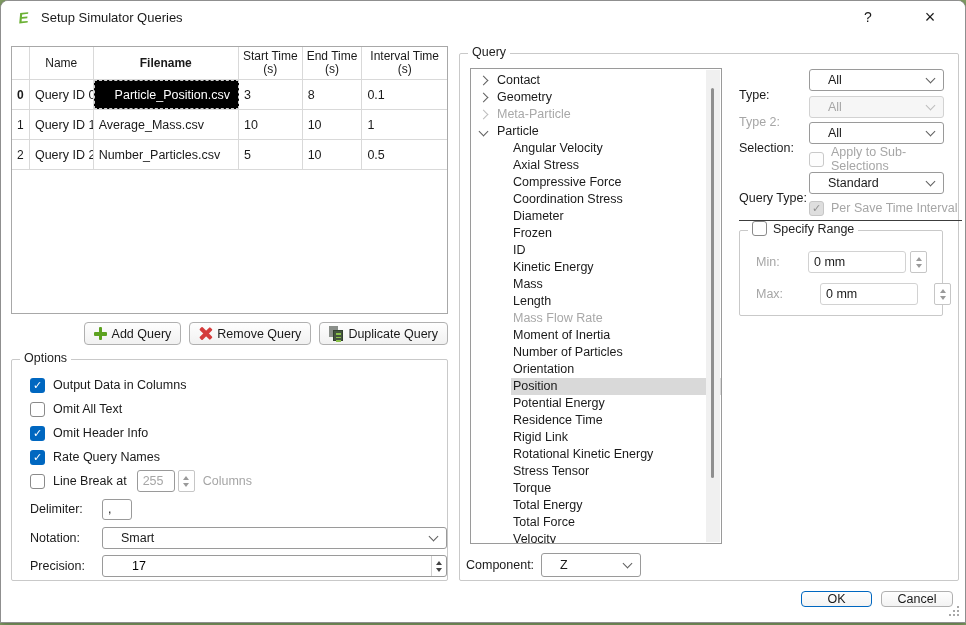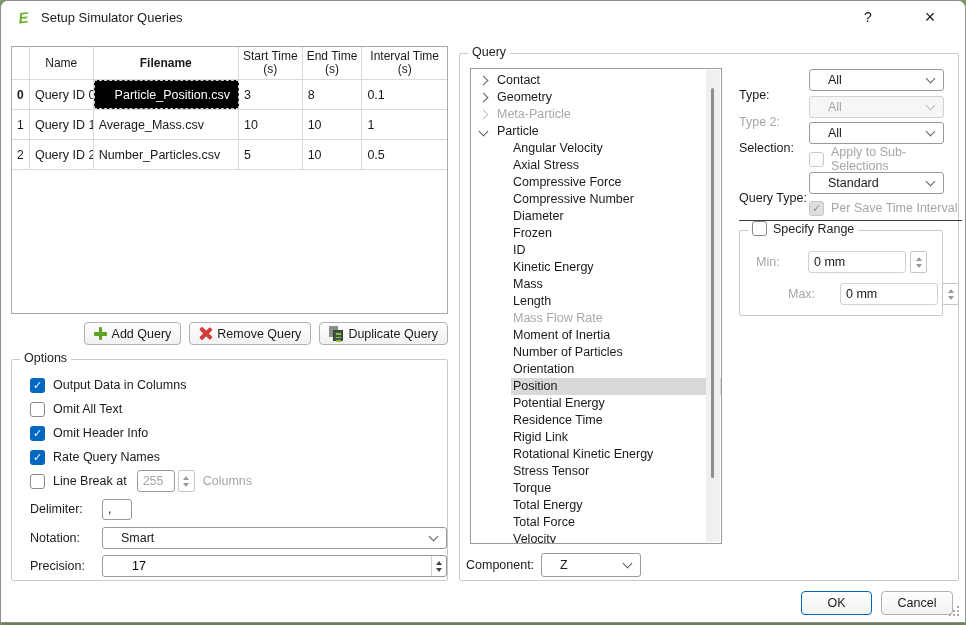--- a/index.html
+++ b/index.html
@@ -87,21 +87,21 @@
   .titem.sel { background:#d9d9d9; }
   .titem.dim { color:#a8a8a8; }
   .titem.dim .tchev { border-color:#bdbdbd; }
   .tscroll { position:absolute; right:1px; top:1px; bottom:1px; width:14px; background:#f0f0f0; }
   .tthumb { position:absolute; left:5px; top:18px; width:3px; height:390px; background:#8f8f8f; border-radius:2px; }
   
   .rp-label { position:absolute; font-size:12.5px;margin-top:15px; }
   .rp-combo { position:absolute; left:349px; width:135px; height:22px; }
   .sep-line { position:absolute; left:279px; width:223px; height:0; border-top:1.5px solid #3c3c3c; }
   
-  .foot-btn { position:absolute; height:24px; border-radius:4px; background:linear-gradient(#fefefe,#f3f3f3); display:flex; align-items:center; justify-content:center; font-size:12.5px; cursor:default; }
+  .foot-btn { position:absolute; height:16px; border-radius:4px; background:linear-gradient(#fefefe,#f3f3f3); display:flex; align-items:center; justify-content:center; font-size:12.5px; cursor:default; }
   .ok { left:800px; top:590px; width:71px; border:1px solid #0067c0; }
   .cancel { left:880px; top:590px; width:72px; border:1px solid #b0b0b0; }
   .grip { position:absolute; right:14px; bottom:6px; width:2px; height:2px; background:#a8a8a8;
     box-shadow:4px 0 #a8a8a8, 8px 0 #a8a8a8, 4px -4px #a8a8a8, 8px -4px #a8a8a8, 8px -8px #a8a8a8; }
 </style>
 </head>
 <body>
 
 <div class="dialog">
 
@@ -235,21 +235,21 @@
 
     <div class="tree">
       <div id="tree-items">
           <div class="titem lvl0"><span class="chev tchev right"></span><span>Contact</span></div>
           <div class="titem lvl0"><span class="chev tchev right"></span><span>Geometry</span></div>
           <div class="titem lvl0 dim"><span class="chev tchev right"></span><span>Meta-Particle</span></div>
           <div class="titem lvl0"><span class="chev tchev down"></span><span>Particle</span></div>
           <div class="titem lvl1"><span>Angular Velocity</span></div>
           <div class="titem lvl1"><span>Axial Stress</span></div>
           <div class="titem lvl1"><span>Compressive Force</span></div>
-          <div class="titem lvl1"><span>Compressive Number</span></div>
+          <div class="titem lvl1"><span>Coordination Stress</span></div>
           <div class="titem lvl1"><span>Diameter</span></div>
           <div class="titem lvl1"><span>Frozen</span></div>
           <div class="titem lvl1"><span>ID</span></div>
           <div class="titem lvl1"><span>Kinetic Energy</span></div>
           <div class="titem lvl1"><span>Mass</span></div>
           <div class="titem lvl1"><span>Length</span></div>
           <div class="titem lvl1 dim"><span>Mass Flow Rate</span></div>
           <div class="titem lvl1"><span>Moment of Inertia</span></div>
           <div class="titem lvl1"><span>Number of Particles</span></div>
           <div class="titem lvl1"><span>Orientation</span></div>
@@ -319,21 +319,21 @@
         <span>Specify Range</span>
       </div>
       <div class="cb-row" style="left:16px; top:22px; gap:0;">
         <span class="dis-text" style="width:52px;">Min:</span>
         <span class="ibox dis-text" style="width:98px; height:22px; display:flex; align-items:center; border-color:#d2d2d2;">0 mm</span>
         <span class="sidebox" style="width:17px; height:22px; margin-left:4px;">
           <span class="tri-up" style="border-bottom-color:#9a9a9a;"></span>
             <span class="tri-dn" style="border-top-color:#9a9a9a;"></span>
         </span>
       </div>
-      <div class="cb-row" style="left:16px; top:54px; gap:0;margin-left:32px;">
+      <div class="cb-row" style="left:16px; top:54px; gap:12px;">
         <span class="dis-text" style="width:52px;">Max:</span>
         <span class="ibox dis-text" style="width:98px; height:22px; display:flex; align-items:center; border-color:#d2d2d2;">0 mm</span>
         <span class="sidebox" style="width:17px; height:22px; margin-left:4px;">
           <span class="tri-up" style="border-bottom-color:#9a9a9a;"></span>
             <span class="tri-dn" style="border-top-color:#9a9a9a;"></span>
         </span>
       </div>
     </div>
   </div>
 

